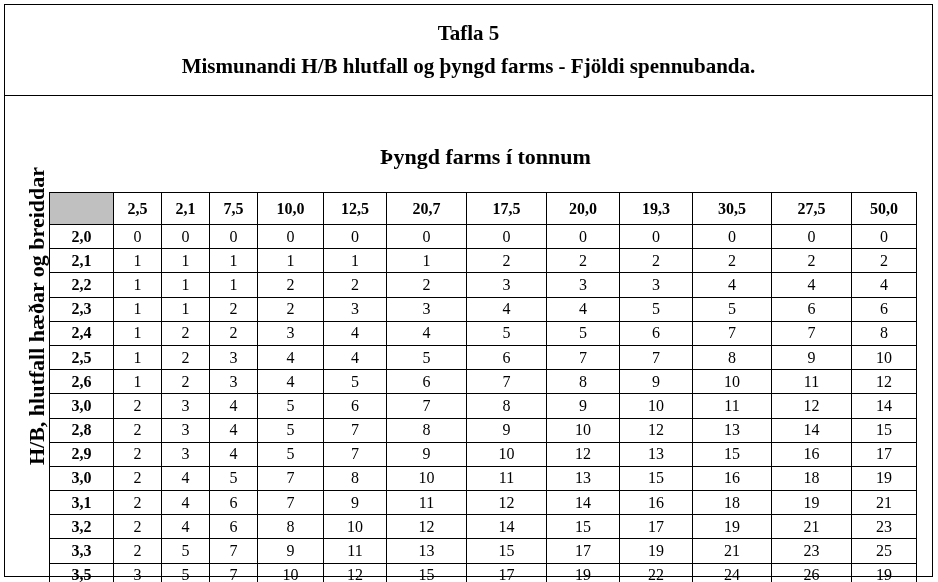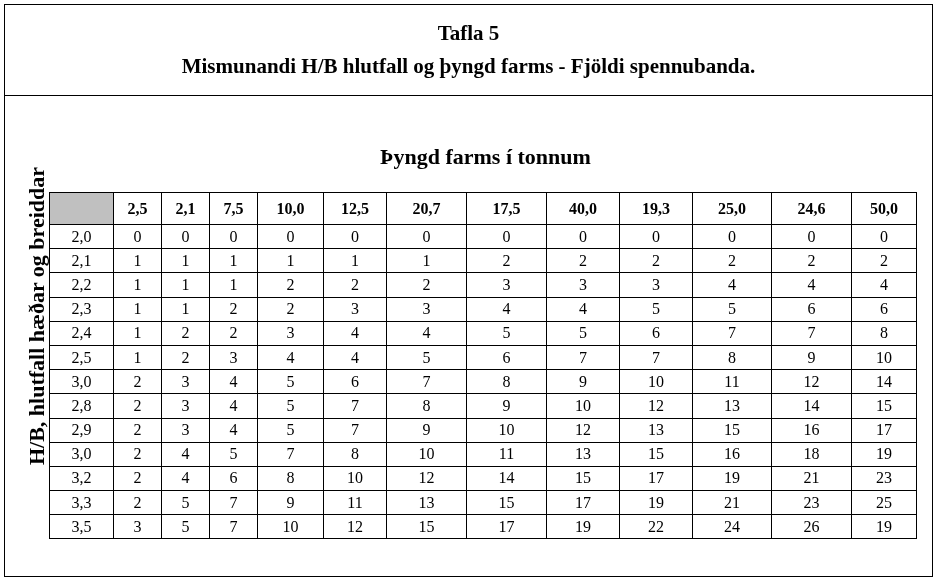--- a/index.html
+++ b/index.html
@@ -15,21 +15,21 @@
                       font-size: 22px; font-weight: bold; margin-top: 36px; }
     .row-axis-label { position: absolute; left: 37px; top: 316px; width: 0; height: 0; }
     .row-axis-label span { position: absolute; white-space: nowrap; font-size: 22px; font-weight: bold;
                            transform: translate(-50%, -50%) rotate(-90deg); left: 0; top: 0; }
     table.grid { position: absolute; left: 49px; top: 148px; border-collapse: collapse;
                  table-layout: fixed; margin-top: 44px; }
     table.grid td, table.grid th { border: 1.5px solid #000; padding: 0; text-align: center;
                                    font-size: 16px; line-height: 1; }
     table.grid thead th { height: 31px; font-weight: bold; font-size: 16px; }
     table.grid tbody td, table.grid tbody th { height: 23.2px; }
-    table.grid tbody th { font-weight: normal; }
+    table.grid tbody th { font-weight: bold; }
     table.grid th.corner { background: #c0c0c0; }
   </style>
 </head>
 <body>
 
 <div class="frame"></div>
 
 <div class="title-box">
   <div class="title-line1">Tafla 5</div>
   <div class="title-line2">Mismunandi H/B hlutfall og þyngd farms - Fjöldi spennubanda.</div>
@@ -60,24 +60,24 @@
   <thead>
     <tr>
       <th class="corner"></th>
       <th>2,5</th>
       <th>2,1</th>
       <th>7,5</th>
       <th>10,0</th>
       <th>12,5</th>
       <th>20,7</th>
       <th>17,5</th>
-      <th>40,0</th>
+      <th>20,0</th>
       <th>19,3</th>
-      <th>25,0</th>
-      <th>24,6</th>
+      <th>30,5</th>
+      <th>27,5</th>
       <th>50,0</th>
     </tr>
   </thead>
   <tbody id="tbody">
       <tr>
         <th>2,0</th>
         <td>0</td>
         <td>0</td>
         <td>0</td>
         <td>0</td>
@@ -159,20 +159,35 @@
         <td>4</td>
         <td>5</td>
         <td>6</td>
         <td>7</td>
         <td>7</td>
         <td>8</td>
         <td>9</td>
         <td>10</td>
       </tr>
       <tr>
+        <th>2,6</th>
+        <td>1</td>
+        <td>2</td>
+        <td>3</td>
+        <td>4</td>
+        <td>5</td>
+        <td>6</td>
+        <td>7</td>
+        <td>8</td>
+        <td>9</td>
+        <td>10</td>
+        <td>11</td>
+        <td>12</td>
+      </tr>
+      <tr>
         <th>3,0</th>
         <td>2</td>
         <td>3</td>
         <td>4</td>
         <td>5</td>
         <td>6</td>
         <td>7</td>
         <td>8</td>
         <td>9</td>
         <td>10</td>
@@ -217,20 +232,35 @@
         <td>5</td>
         <td>7</td>
         <td>8</td>
         <td>10</td>
         <td>11</td>
         <td>13</td>
         <td>15</td>
         <td>16</td>
         <td>18</td>
         <td>19</td>
+      </tr>
+      <tr>
+        <th>3,1</th>
+        <td>2</td>
+        <td>4</td>
+        <td>6</td>
+        <td>7</td>
+        <td>9</td>
+        <td>11</td>
+        <td>12</td>
+        <td>14</td>
+        <td>16</td>
+        <td>18</td>
+        <td>19</td>
+        <td>21</td>
       </tr>
       <tr>
         <th>3,2</th>
         <td>2</td>
         <td>4</td>
         <td>6</td>
         <td>8</td>
         <td>10</td>
         <td>12</td>
         <td>14</td>

